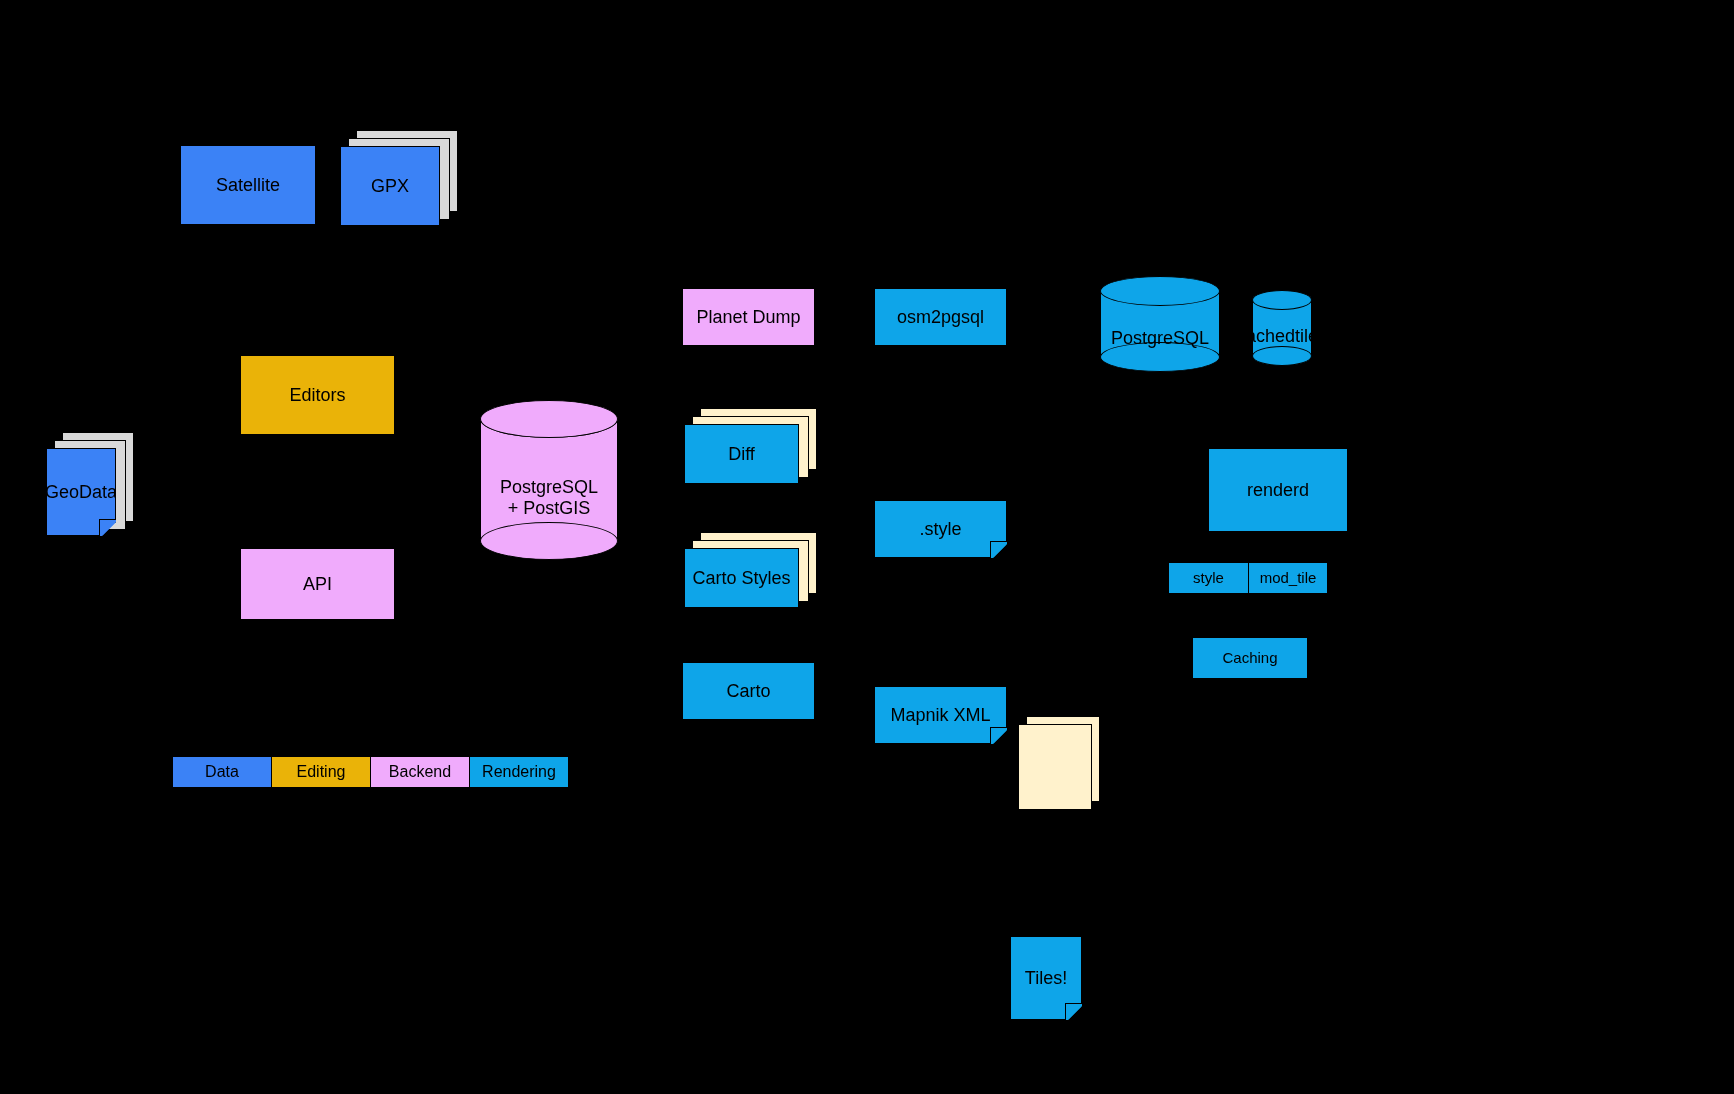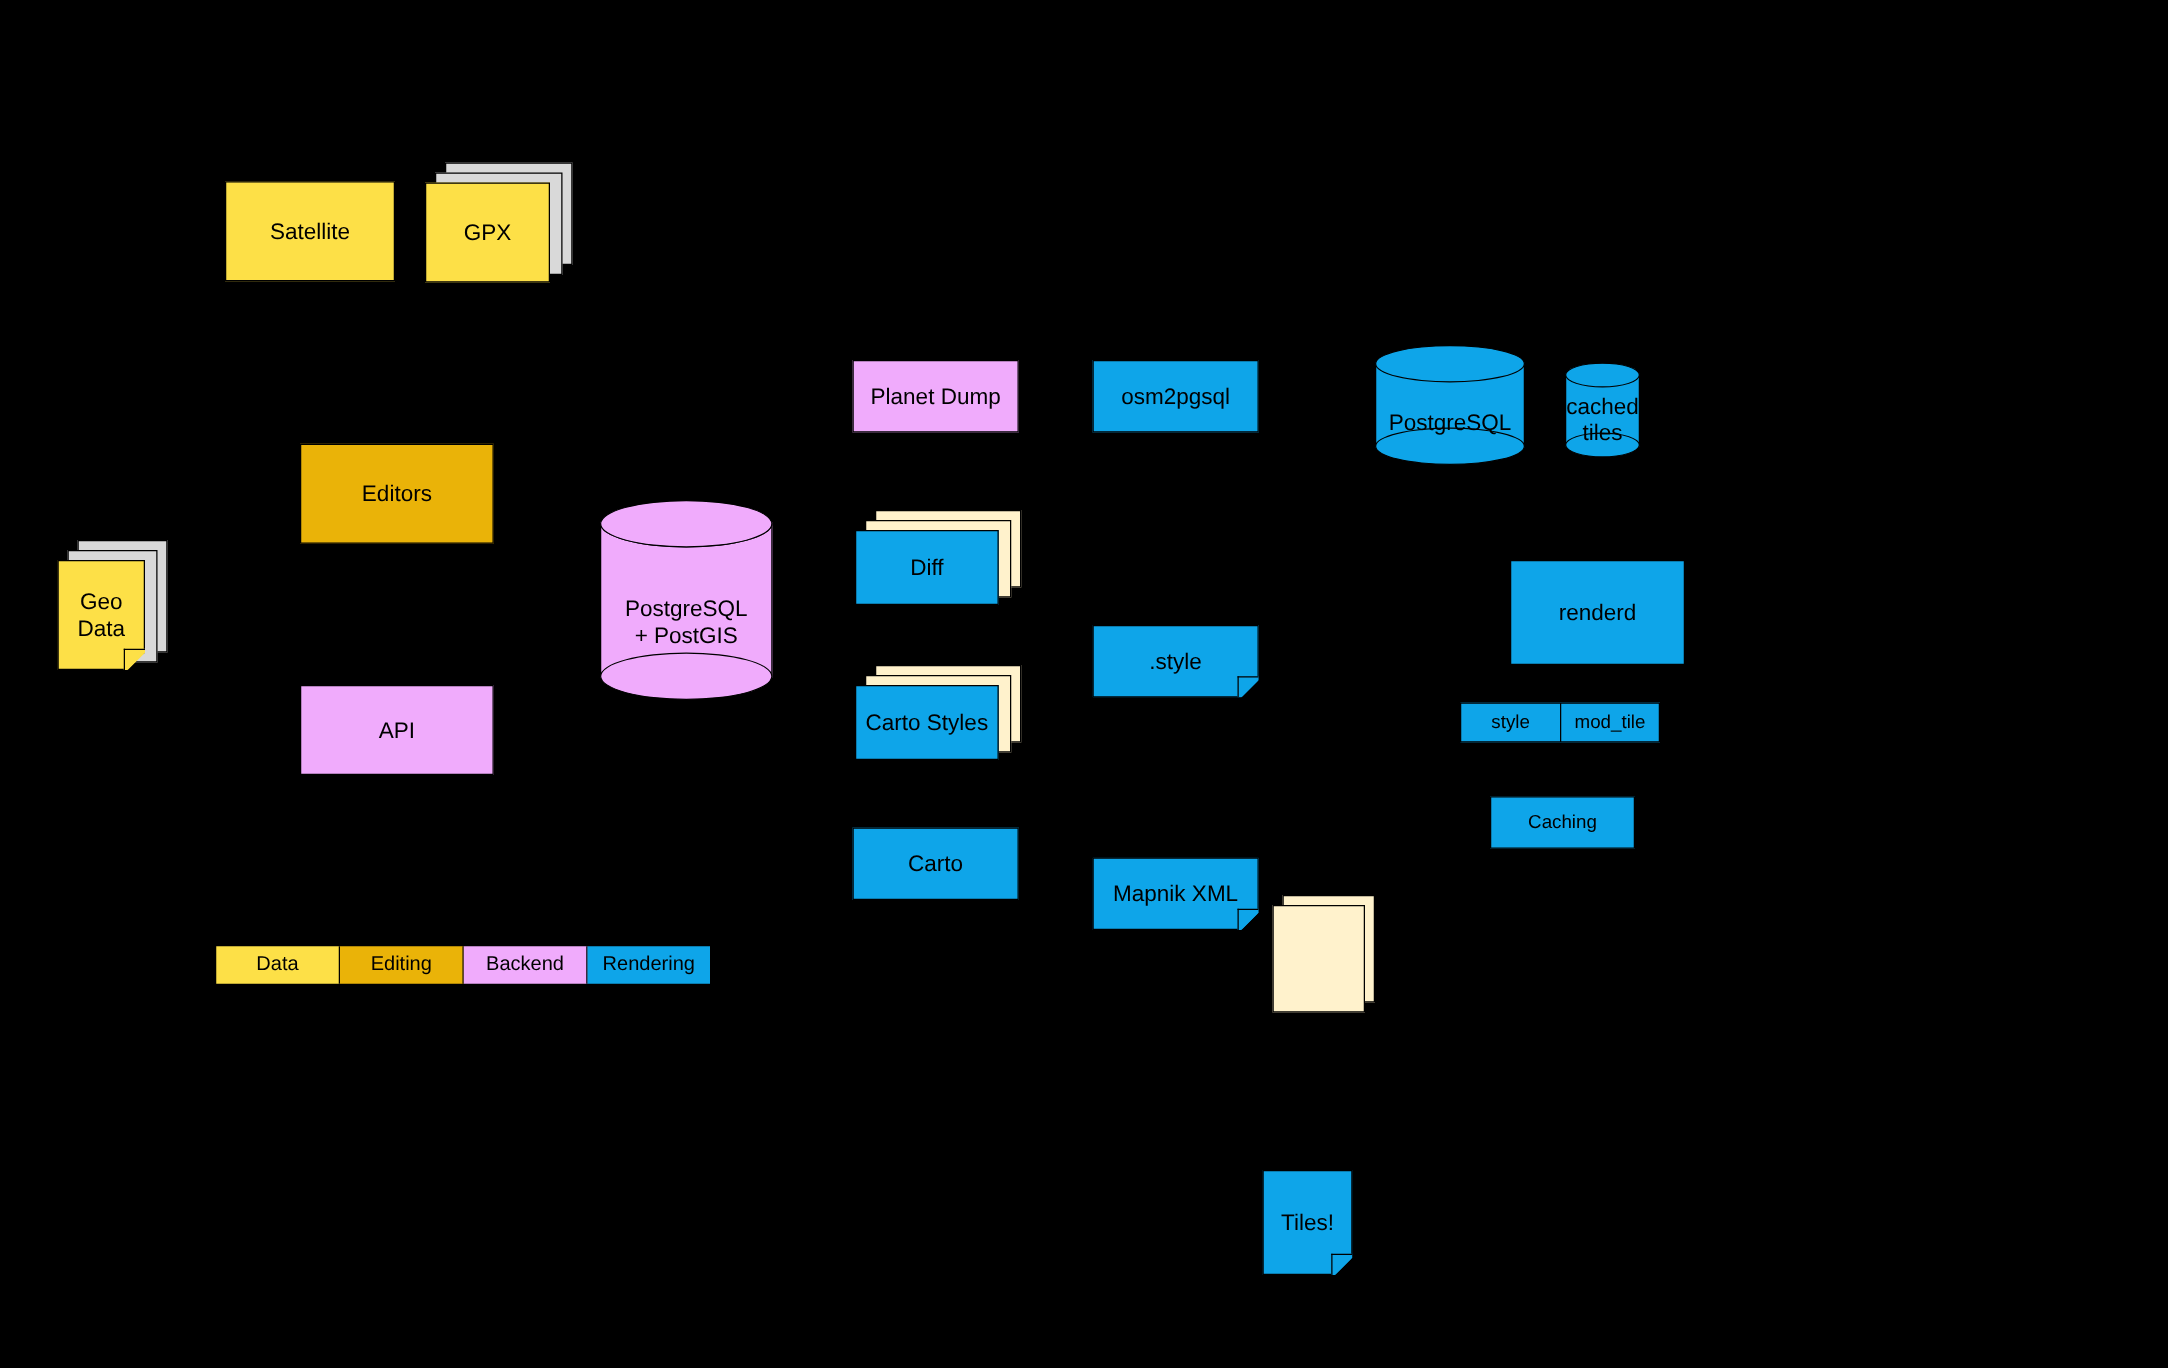--- a/index.html
+++ b/index.html
@@ -3,21 +3,21 @@
 <meta charset="utf-8">
 <style>
   html,body{margin:0;padding:0;background:#000;width:1734px;height:1094px;overflow:hidden;font-family:Arial,Helvetica,sans-serif}
   .stage{position:relative;width:1734px;height:1094px}
   .node{position:absolute;box-sizing:border-box;display:flex;align-items:center;justify-content:center;text-align:center;font-size:18px;color:#000;line-height:1.25}
 
   
   .box{border:1.5px solid #000}
 
   
-  .c-data{background:#fde047}
+  .c-data{background:#3b82f6}
   .c-edit{background:#eab308}
   .c-back{background:#f0abfc}
   .c-rend{background:#0ea5e9}
 
   
   .stack-back{position:absolute;border:1.5px solid #000;background:#d9d9d9}
 
   
   .cyl{position:absolute}
   .cyl .body{position:absolute;left:0;right:0;border:1.5px solid #000;border-top:none;border-bottom:none}
@@ -101,21 +101,21 @@
   </div>
 
   <div class="stack-back" style="left:356px;top:130px;width:100px;height:80px"></div>
   <div class="stack-back" style="left:348px;top:138px;width:100px;height:80px"></div>
   <div class="node box c-data" style="left:340px;top:146px;width:100px;height:80px">
     <span>GPX</span>
   </div>
 
   <div class="stack-back" style="left:62px;top:432px;width:70px;height:88px"></div>
   <div class="stack-back" style="left:54px;top:440px;width:70px;height:88px"></div>
-  <div class="node chip c-data" style="left:46px;top:448px;width:70px;height:88px;flex-direction:column">
+  <div class="node chip c-data" style="left:46px;top:448px;width:70px;height:88px;">
     <span>Geo</span>
     <span>Data</span>
   </div>
 
   <div class="node box c-edit" style="left:240px;top:355px;width:155px;height:80px">
     <span>Editors</span>
   </div>
 
   <div class="node box c-back" style="left:240px;top:548px;width:155px;height:72px">
     <span>API</span>
@@ -168,21 +168,21 @@
     <div class="cap c-rend" style="top:0;height:28px"></div>
     <div class="label" style="top:34px;bottom:6px">
       <span>PostgreSQL</span>
     </div>
   </div>
 
   <div class="cyl" style="left:1252px;top:290px;width:60px;height:76px">
     <div class="body c-rend" style="top:9px;bottom:9px"></div>
     <div class="cap c-rend" style="bottom:0;height:18px"></div>
     <div class="cap c-rend" style="top:0;height:18px"></div>
-    <div class="label tiny" style="top:20px;bottom:4px;flex-direction:column">
+    <div class="label tiny" style="top:20px;bottom:4px;flex-direction:row">
       <span>cached</span>
       <span>tiles</span>
     </div>
   </div>
 
   <div class="node box c-rend" style="left:1208px;top:448px;width:140px;height:84px">
     <span>renderd</span>
   </div>
 
   <div class="node box c-rend small" style="left:1168px;top:562px;width:80px;height:32px;border-right:none">

